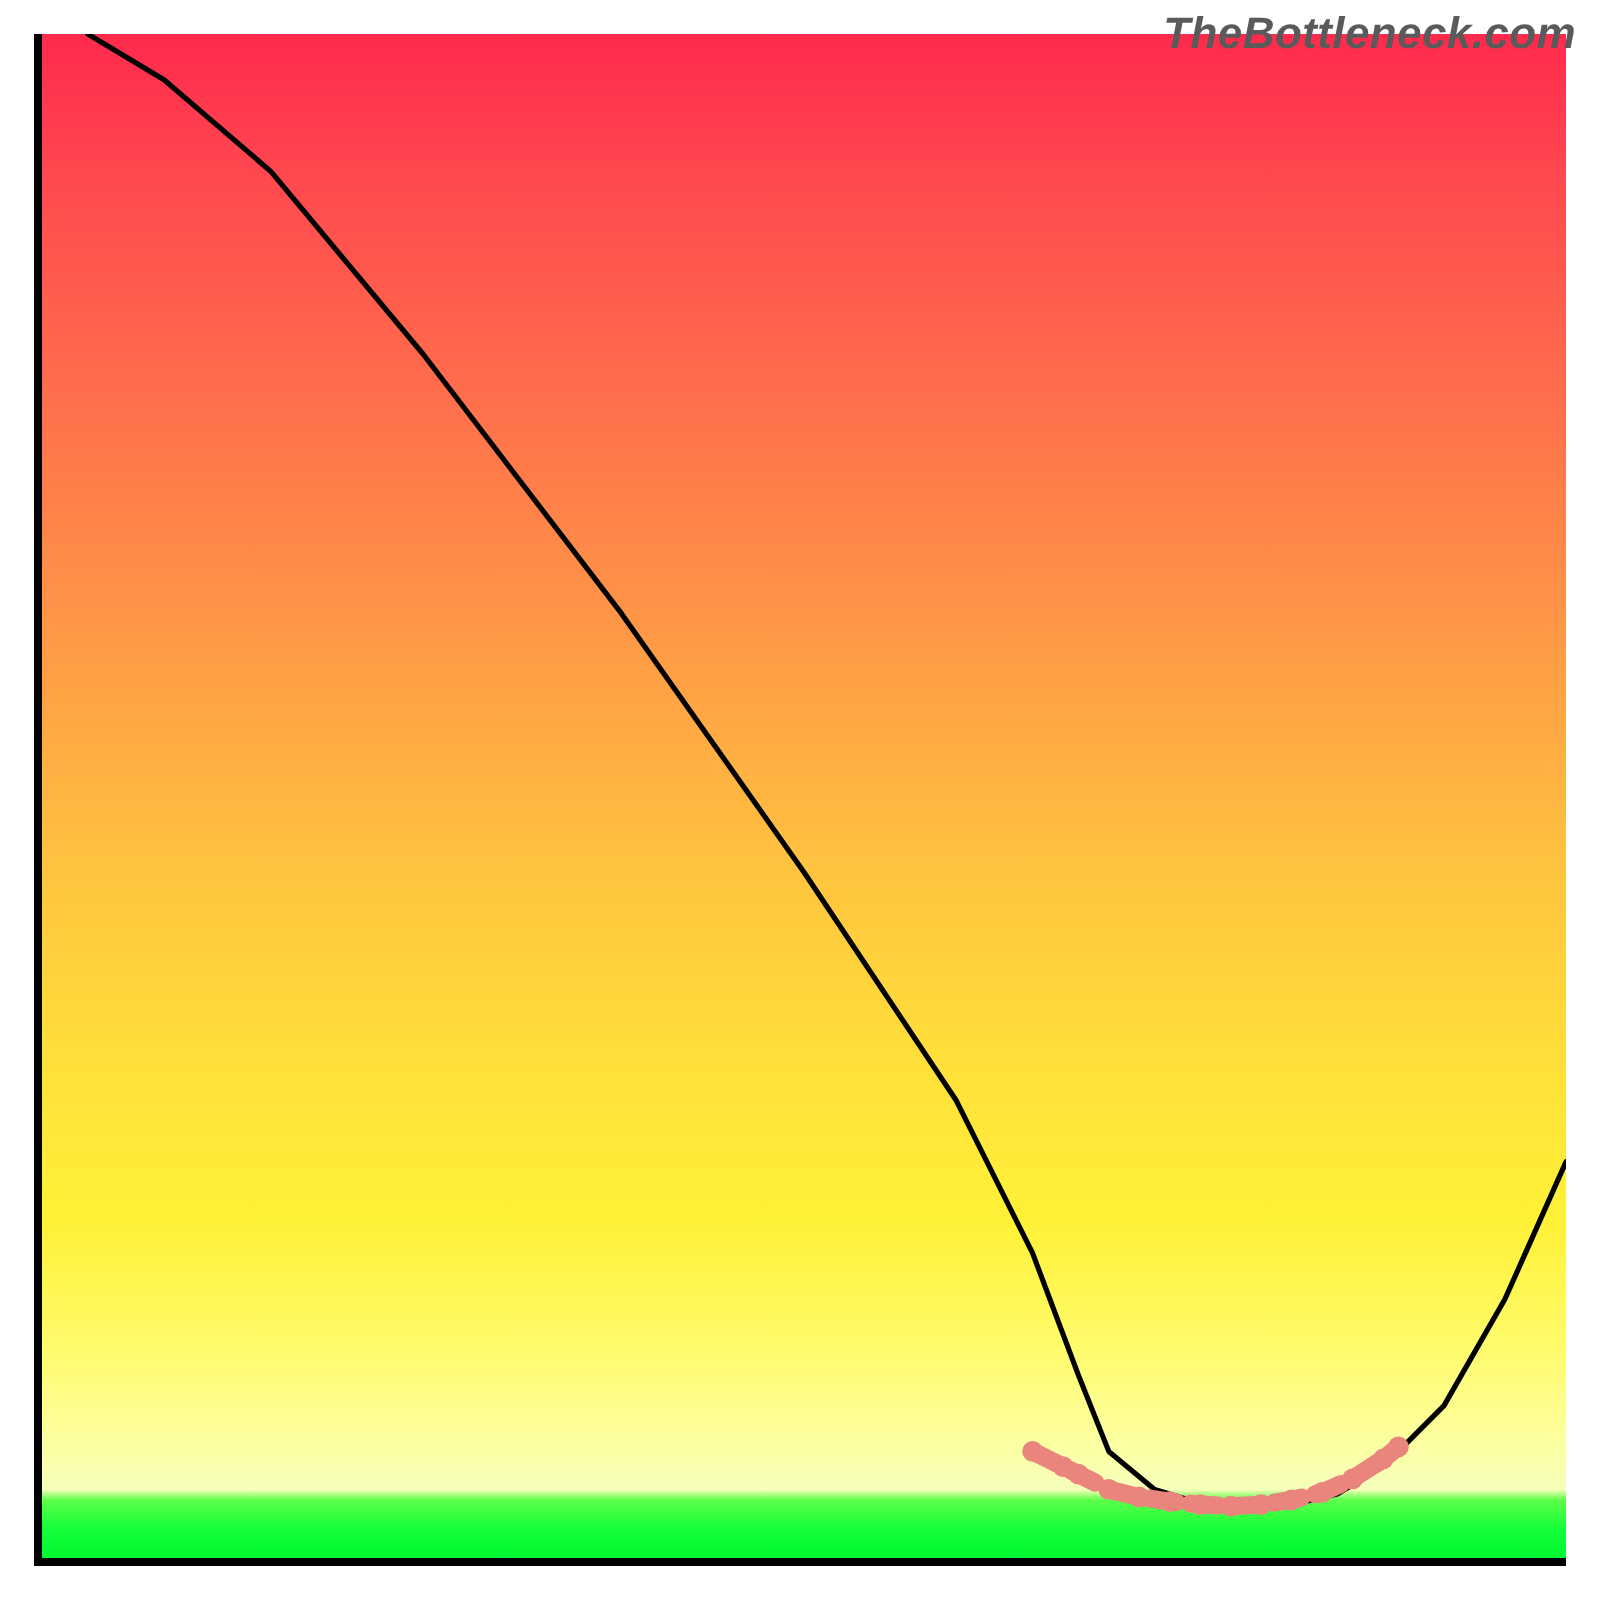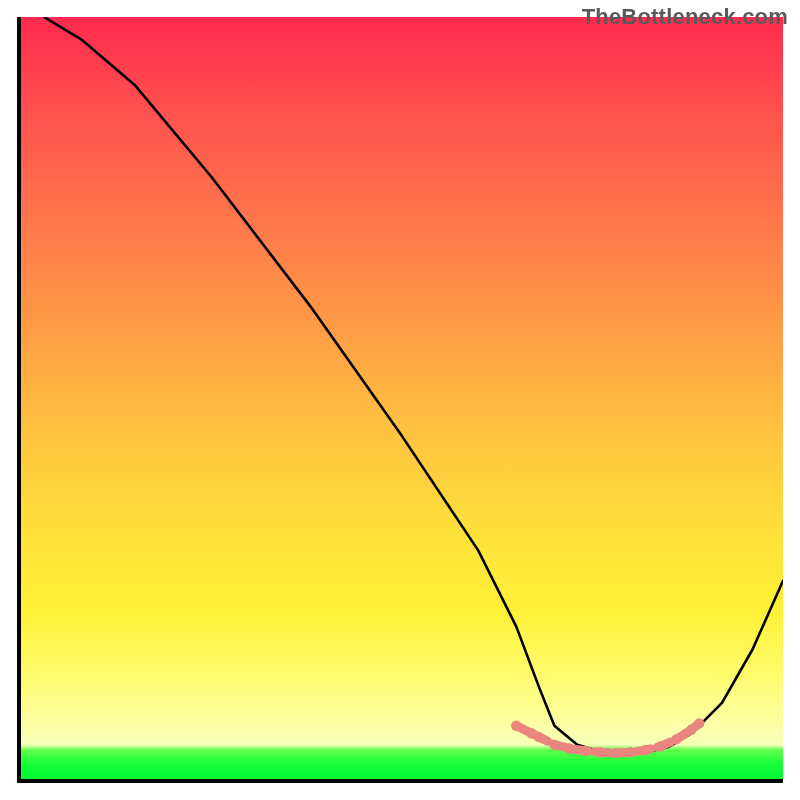--- a/index.html
+++ b/index.html
@@ -8,20 +8,21 @@
     width: 800px;
     height: 800px;
     background: #ffffff;
     font-family: Arial, Helvetica, sans-serif;
     overflow: hidden;
   }
   .stage {
     position: relative;
     width: 800px;
     height: 624px;
+    font-style: italic;
   }
   .watermark {
     position: absolute;
     top: 4px;
     right: 12px;
     font-size: 22px;
     font-weight: 600;
     color: #5a5a5a;
     letter-spacing: 0.2px;
     z-index: 4;

